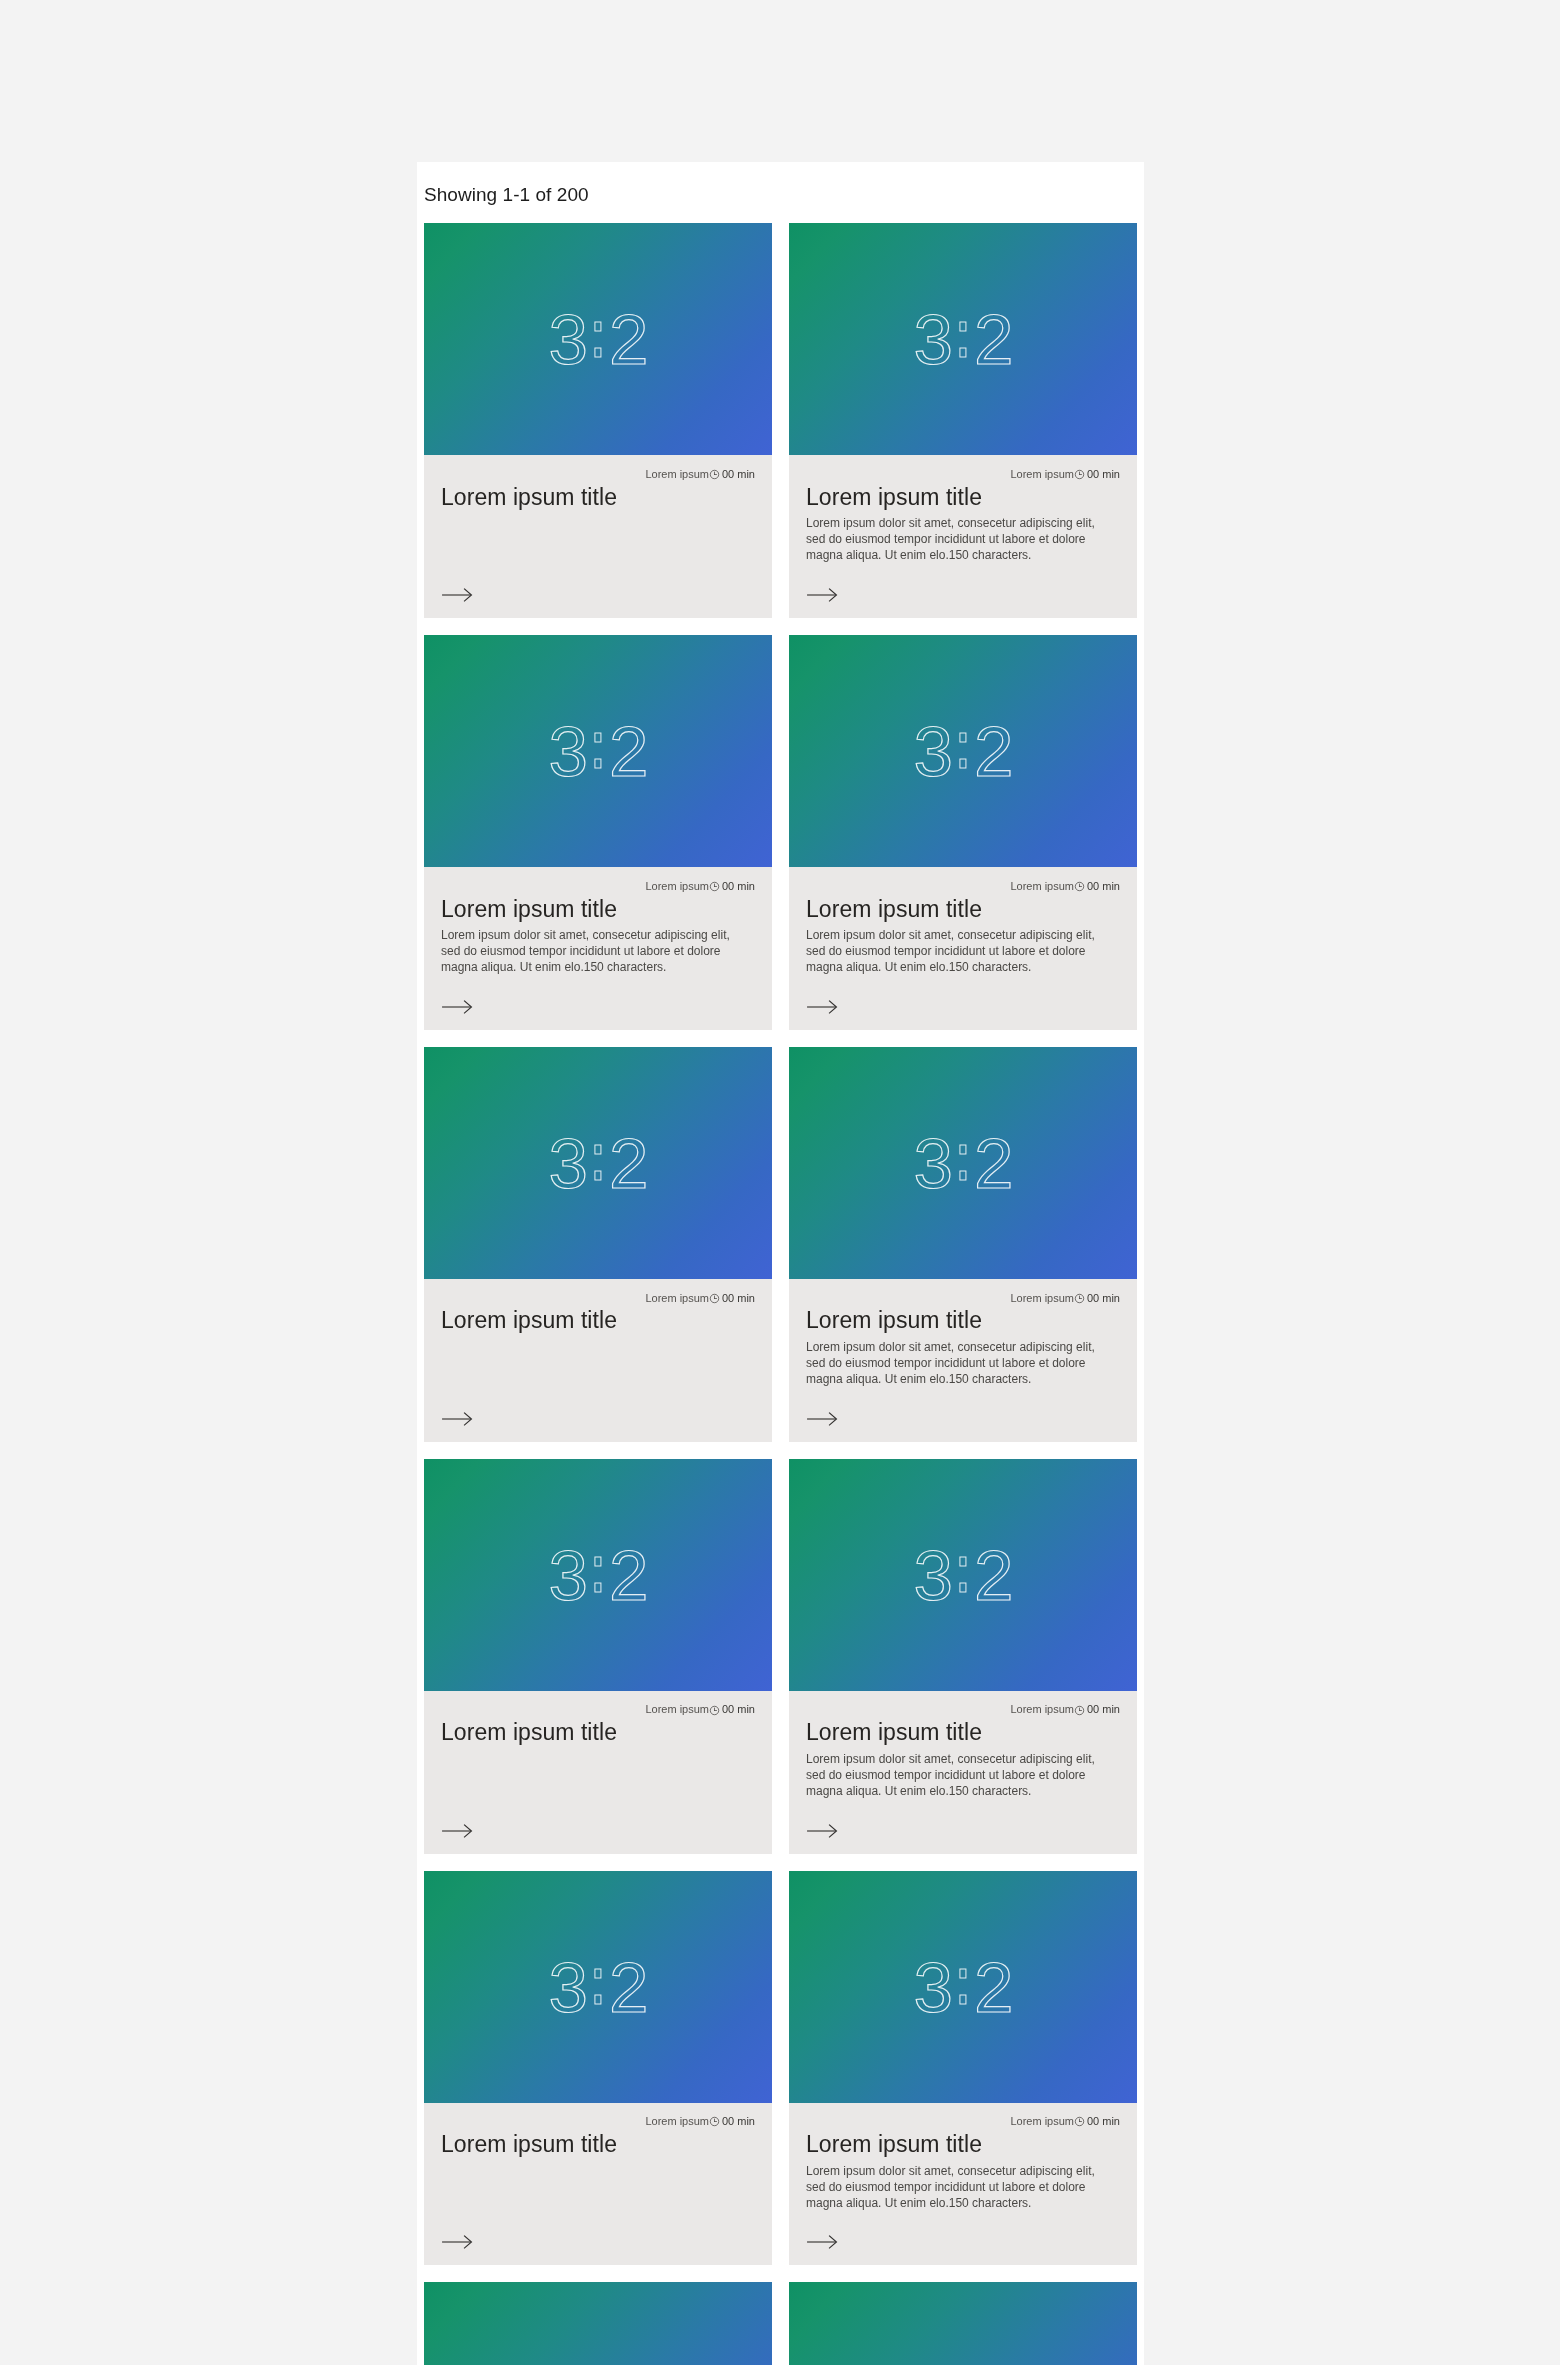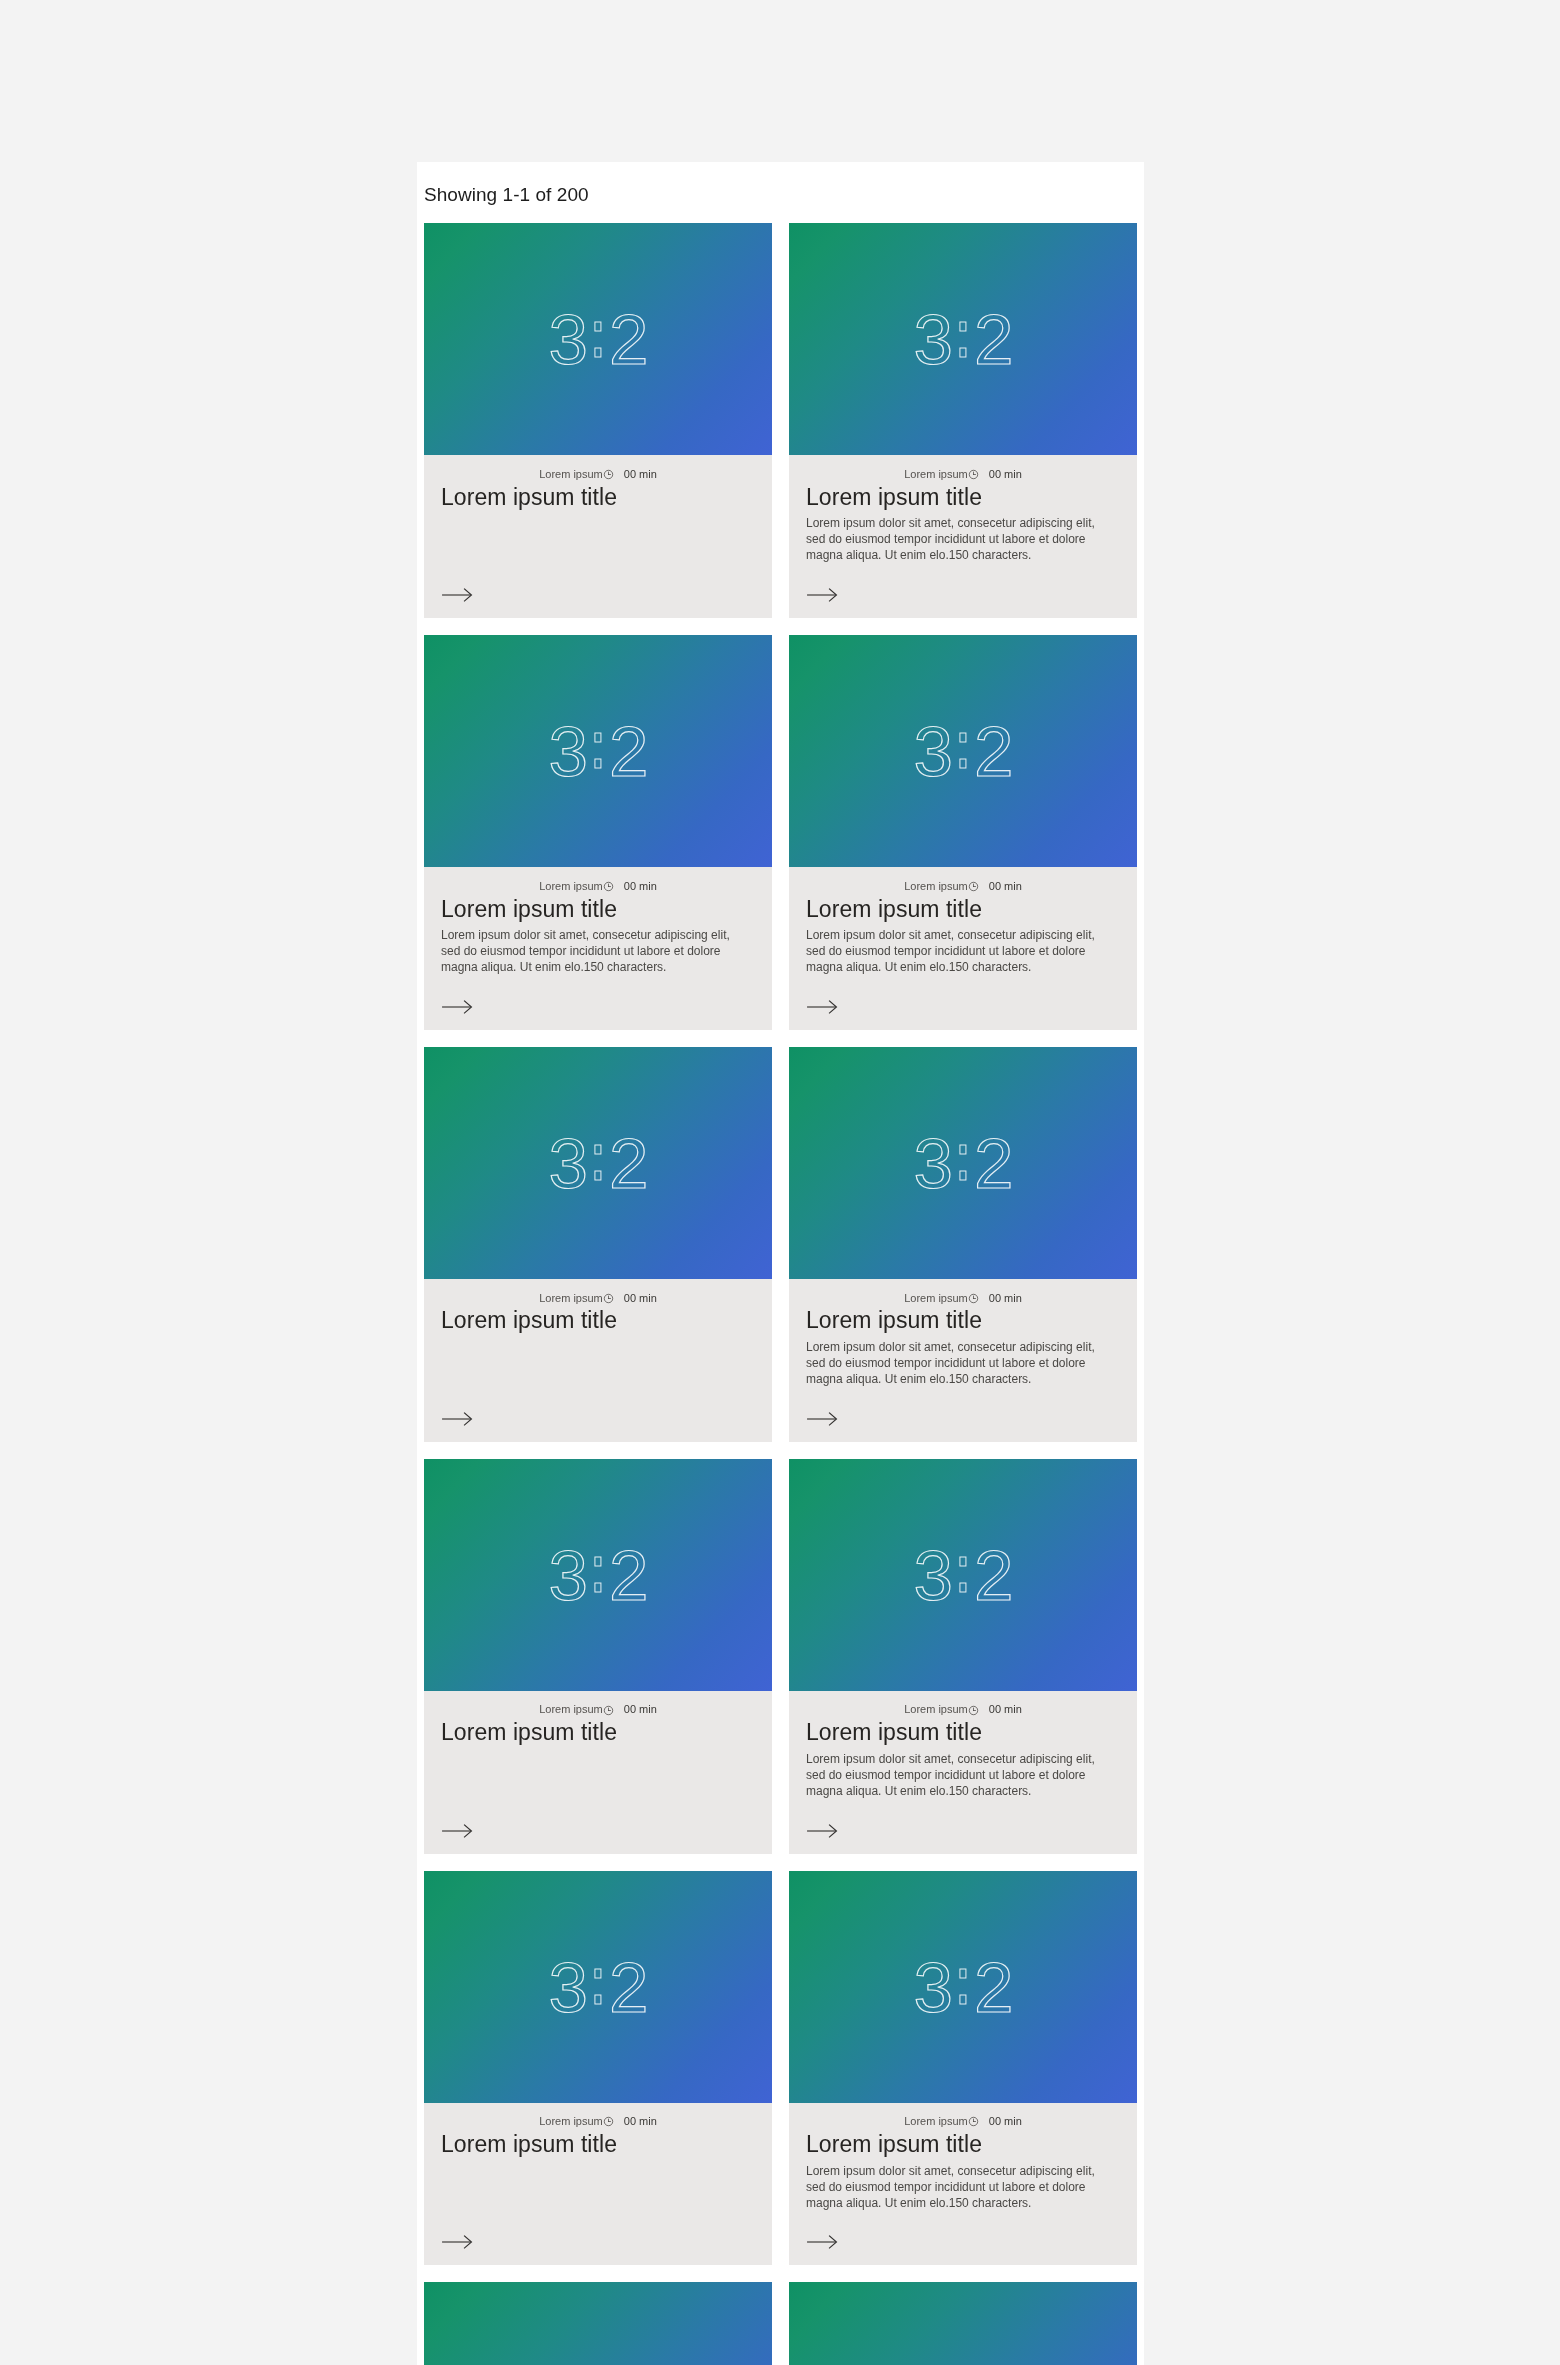--- a/index.html
+++ b/index.html
@@ -114,34 +114,34 @@
     flex: 1 1 auto;
     display: flex;
     flex-direction: column;
     padding: 12.8px 17px 16px 17px;
     box-sizing: border-box;
   }
 
   .card-meta {
     display: flex;
     align-items: center;
-    justify-content: center;
+    justify-content: flex-end;
     margin-bottom: 4.7px;
   }
   .card-eyebrow {
     font-family: "Liberation Sans Narrow", "Liberation Sans", sans-serif;
     font-stretch: condensed;
     font-size: 11px;
     line-height: 13.2px;
     color: #55524f;
   }
   .card-duration {
     display: flex;
     align-items: center;
-    gap: 10px;
+    gap: 2px;
     font-family: "Liberation Sans Narrow", "Liberation Sans", sans-serif;
     font-stretch: condensed;
     font-size: 11px;
     line-height: 13.2px;
     color: #3a3835;
     white-space: nowrap;
   }
   .clock-icon {
     display: block;
     width: 11px;

